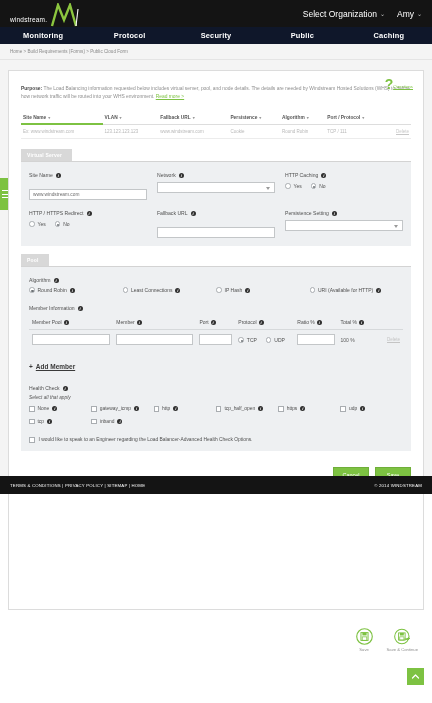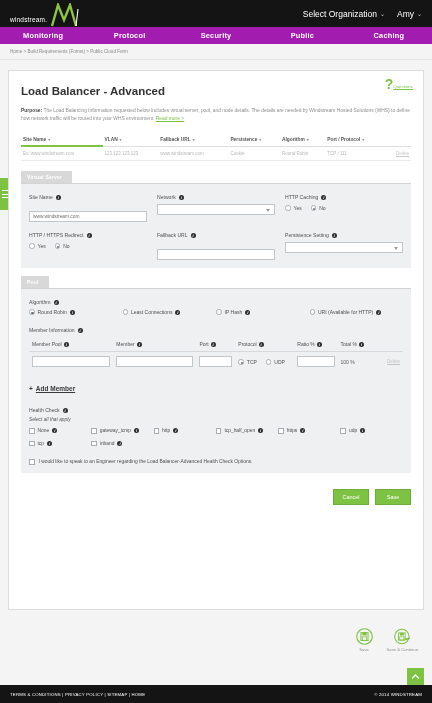--- a/index.html
+++ b/index.html
@@ -2,40 +2,40 @@
 <html><head>
 <meta charset="utf-8">
 <style>
   * { box-sizing: border-box; margin: 0; padding: 0; }
   html, body {
     width: 432px; height: 703px;
     font-family: "Liberation Sans", sans-serif;
     background: #ffffff;
     overflow: hidden;
   }
-  .page { position: relative; width: 432px; height: 703px; background: #f4f4f4; }
+  .page { position: relative; width: 432px; height: 494px; background: #f4f4f4; }
 
   
   .topbar {
     height: 27px; background: #141414; position: relative;
     display: flex; align-items: center; justify-content: flex-end;
   }
   .logo-wrap { position: absolute; left: 10px; top: 3px; display: flex; align-items: flex-end; }
   .logo-text { color: #ffffff; font-size: 6.5px; letter-spacing: .2px; padding-bottom: 4px; }
   .logo-mark { width: 34px; height: 24px; margin-left: 1px; }
   .topbar-links { display: flex; align-items: center; gap: 12px; padding-right: 10px; }
   .topbar-link {
     color: #ffffff; font-size: 8.5px; display: flex; align-items: center; gap: 3px;
     cursor: pointer;
   }
   .caret { font-size: 6px; color: #cccccc; }
 
   
   .navbar {
-    height: 17px; background: #a21caf; display: flex; align-items: center;
+    height: 17px; background: #0f172a; display: flex; align-items: center;
   }
   .nav-item {
     flex: 1; text-align: center; color: #ffffff; font-size: 7.4px;
     font-weight: bold; cursor: pointer; letter-spacing: .2px;
   }
 
   
   .breadcrumb {
     height: 16px; background: #f4f4f4; display: flex; align-items: center;
     padding-left: 10px; font-size: 4.6px; color: #8a8a8a; border-bottom: 1px solid #e4e4e4;
@@ -243,21 +243,20 @@
       <i></i>
   </div>
 
   <div class="card">
 
     <div class="questions">
       <span class="q-mark">?</span>
       <span class="q-label">Questions</span>
     </div>
 
-    <div class="card-title">Load Balancer - Advanced</div>
 
     <div class="purpose">
       <b>Purpose:</b>
       <span>The Load Balancing information requested below includes virtual server, pool, and node details. The details are needed by Windstream Hosted Solutions (WHS) to define how network traffic will be routed into your WHS environment.</span>
       <span class="readmore">Read more &gt;</span>
     </div>
 
     <table class="sum-table">
       <thead>
         <tr>

